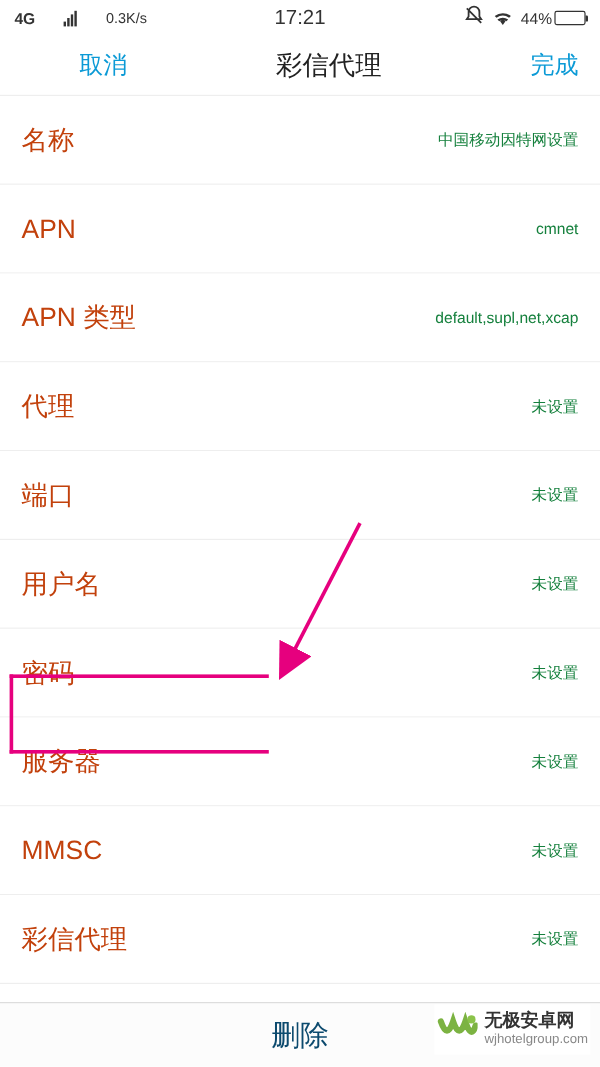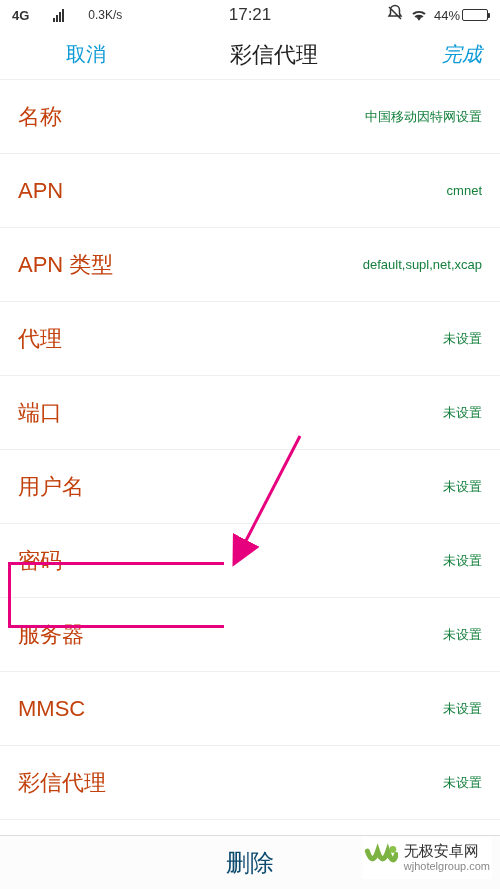--- a/index.html
+++ b/index.html
@@ -47,21 +47,21 @@
     .nav-bar {
       height: 50px;
       display: flex;
       align-items: center;
       justify-content: space-between;
       padding: 0 18px;
       border-bottom: 1px solid #eee;
     }
     .nav-cancel { color: #0b9ad6; font-size: 20px; margin-left: 48px; }
     .nav-title { font-size: 22px; font-weight: 400; color: #222; }
-    .nav-done { color: #0b9ad6; font-size: 20px; font-style: italic; }
+    .nav-done { color: #0b9ad6; font-size: 20px; }
     .list { }
     .row {
       display: flex;
       align-items: center;
       justify-content: space-between;
       padding: 0 18px;
       height: 74px;
       border-bottom: 1px solid #eee;
       background: #fff;
     }
@@ -95,21 +95,21 @@
       font-size: 13px; color: #666;
       background: rgba(255,255,255,0.9);
       padding: 4px 2px;
       z-index: 100;
     }
     .wm-logo {
       width: 34px; height: 34px;
       display: inline-block;
     }
     .wm-text { display: flex; flex-direction: column; line-height: 1.2; }
-    .wm-title { font-size: 15px; font-weight: 400; color: #333; }
+    .wm-title { font-size: 15px; font-weight: 700; color: #333; }
     .wm-url { font-size: 11px; color: #888; }
   </style>
 </head>
 <body>
 
 <div class="status-bar">
   <div class="status-left">
     <span class="network-4g">4G</span>
     <span class="signal">
       <span class="signal-bar"></span>

